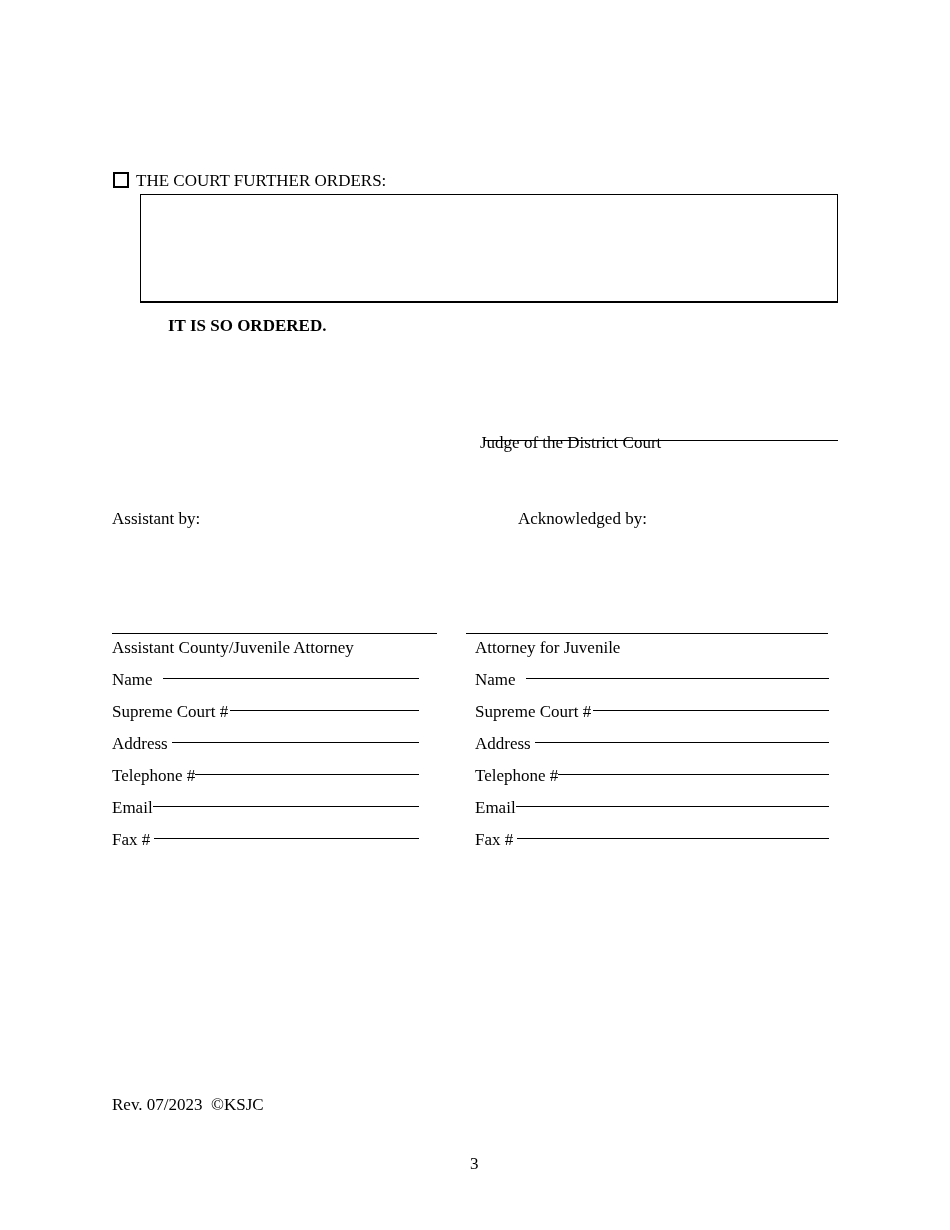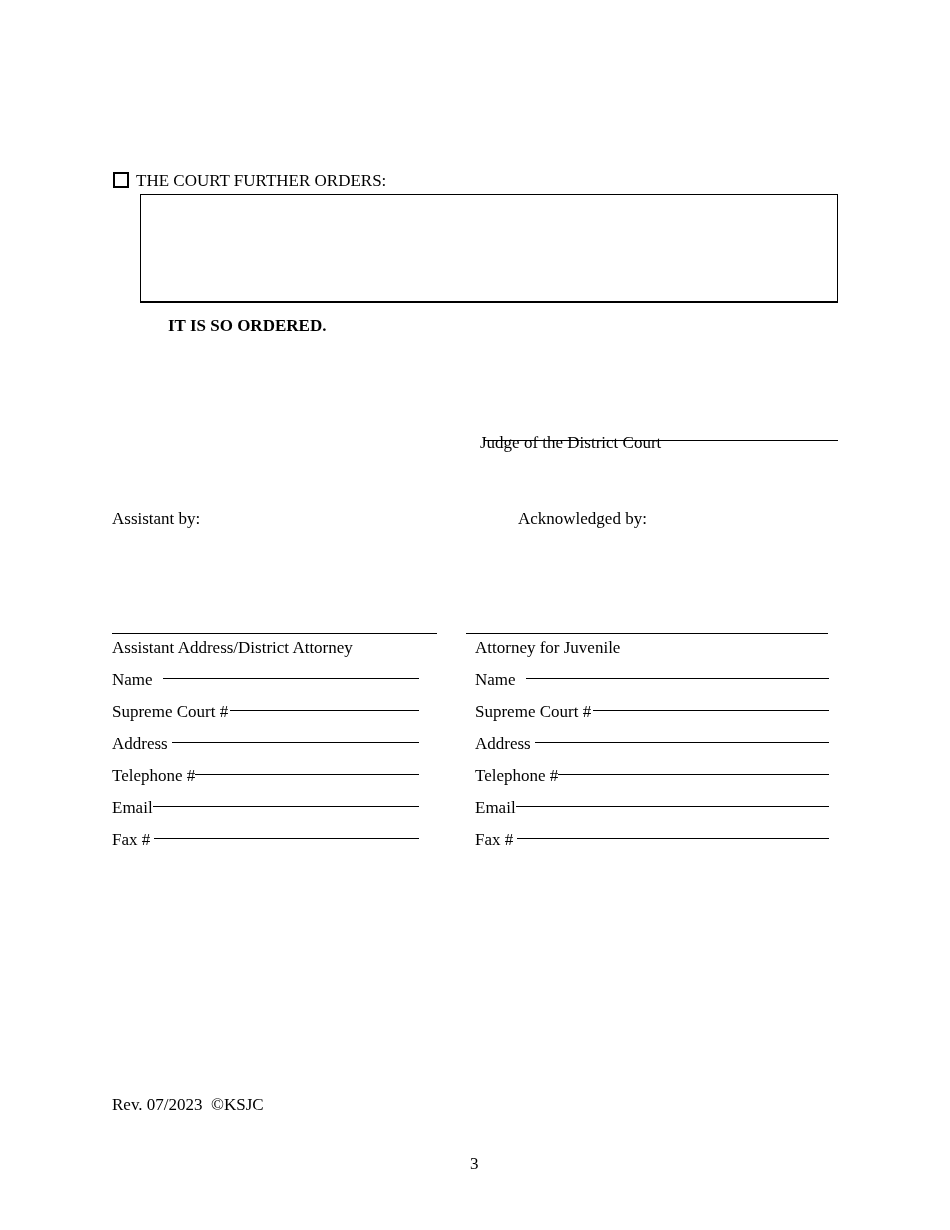--- a/index.html
+++ b/index.html
@@ -26,21 +26,21 @@
 
 <div class="sigline" style="left:485px; top:440px; width:353px;"></div>
 <div class="abs" style="left:480px; top:434px;">Judge of the District Court</div>
 
 <div class="abs" style="left:112px; top:510px;">Assistant by:</div>
 <div class="abs" style="left:475px; top:510px;margin-left:43px;">Acknowledged by:</div>
 
 <div class="sigline" style="left:112px; top:633px; width:325px;"></div>
 <div class="sigline" style="left:466px; top:633px; width:362px;"></div>
 
-<div class="abs" style="left:112px; top:639px;">Assistant Address/District Attorney</div>
+<div class="abs" style="left:112px; top:639px;">Assistant County/Juvenile Attorney</div>
 <div class="abs" style="left:475px; top:639px;">Attorney for Juvenile</div>
 
 <div class="field" style="left:112px; top:669px; width:307px;">
   <span class="label">Name</span>
   <span style="width:10px"></span>
     <span class="blank"></span>
 </div>
 <div class="field" style="left:112px; top:701px; width:307px;">
   <span class="label">Supreme Court #</span>
   <span style="width:2px"></span>

